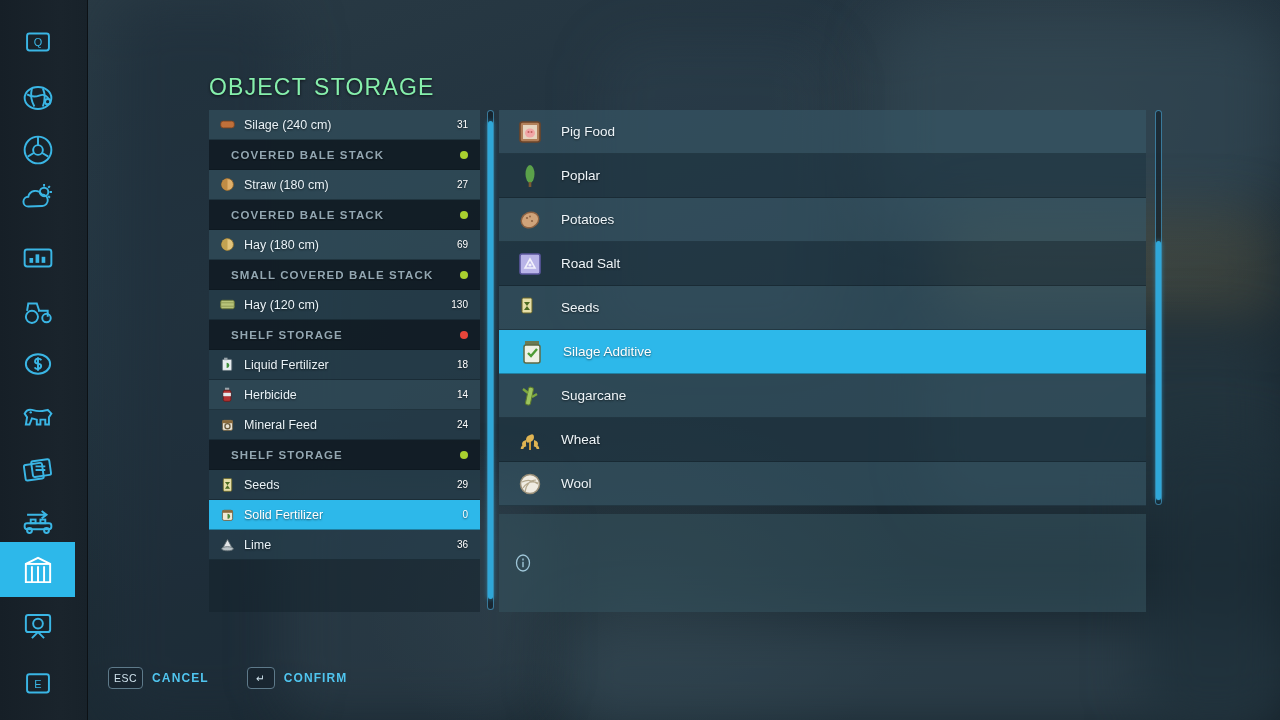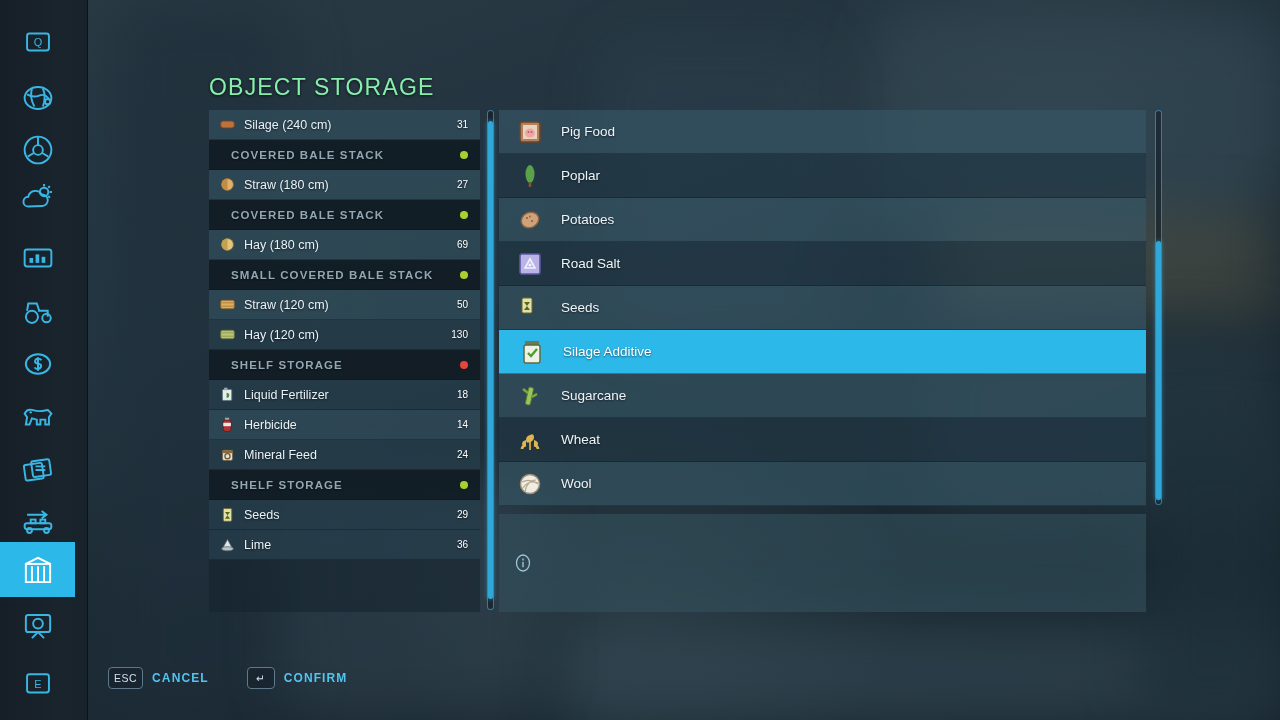--- a/index.html
+++ b/index.html
@@ -292,28 +292,20 @@
           <circle cx="10" cy="10" r="7" fill="#e3c57c" stroke="#8a6e2a"></circle>
           <path d="M10 3a7 7 0 000 14z" fill="#c2a252"></path>
         </svg></span>
       <span class="lbl">Hay (180 cm)</span>
       <span class="val">69</span>
     </div>
     <div class="lrow hdr">
       <span class="lbl">SMALL COVERED BALE STACK</span>
       <span class="dot" style="background: rgb(168, 208, 47);"></span>
     </div>
-    <div class="lrow odd">
-      <span class="ic"><svg viewBox="0 0 20 20" width="17" height="17">
-          <rect x="2" y="5" width="16" height="10" rx="2" fill="#dcae64" stroke="#8a5f26"></rect>
-          <path d="M2 8h16M2 12h16" stroke="#a87c36"></path>
-        </svg></span>
-      <span class="lbl">Straw (120 cm)</span>
-      <span class="val">50</span>
-    </div>
     <div class="lrow even">
       <span class="ic"><svg viewBox="0 0 20 20" width="17" height="17">
           <rect x="2" y="5" width="16" height="10" rx="2" fill="#b9c47a" stroke="#667234"></rect>
           <path d="M2 8h16M2 12h16" stroke="#8a9650"></path>
         </svg></span>
       <span class="lbl">Hay (120 cm)</span>
       <span class="val">130</span>
     </div>
     <div class="lrow hdr">
       <span class="lbl">SHELF STORAGE</span>
@@ -350,20 +342,29 @@
       <span class="lbl">SHELF STORAGE</span>
       <span class="dot" style="background: rgb(168, 208, 47);"></span>
     </div>
     <div class="lrow even">
       <span class="ic"><svg viewBox="0 0 20 20" width="17" height="17">
           <rect x="5" y="3" width="10" height="15" rx="1.5" fill="#e6dfa8" stroke="#6c6726"></rect>
           <path d="M7 7h6l-3 4 3 4H7l3-4z" fill="#4c6b23"></path>
         </svg></span>
       <span class="lbl">Seeds</span>
       <span class="val">29</span>
+    </div>
+    <div class="lrow sel">
+      <span class="ic"><svg viewBox="0 0 20 20" width="17" height="17">
+          <rect x="4" y="5" width="12" height="12" rx="2" fill="#efe8d4" stroke="#6b5c3e"></rect>
+          <rect x="4" y="5" width="12" height="3" fill="#8a6b3c"></rect>
+          <path d="M10 9q3 0 3 3t-3 3q0-3 0-6z" fill="#4b8a3a"></path>
+        </svg></span>
+      <span class="lbl">Solid Fertilizer</span>
+      <span class="val">0</span>
     </div>
     <div class="lrow even">
       <span class="ic"><svg viewBox="0 0 20 20" width="17" height="17">
           <path d="M10 4l6 11H4z" fill="#e3e6e8" stroke="#5d6a70"></path>
           <ellipse cx="10" cy="15" rx="7" ry="2.4" fill="#b9c2c6" stroke="#5d6a70"></ellipse>
         </svg></span>
       <span class="lbl">Lime</span>
       <span class="val">36</span>
     </div>
   </div>

